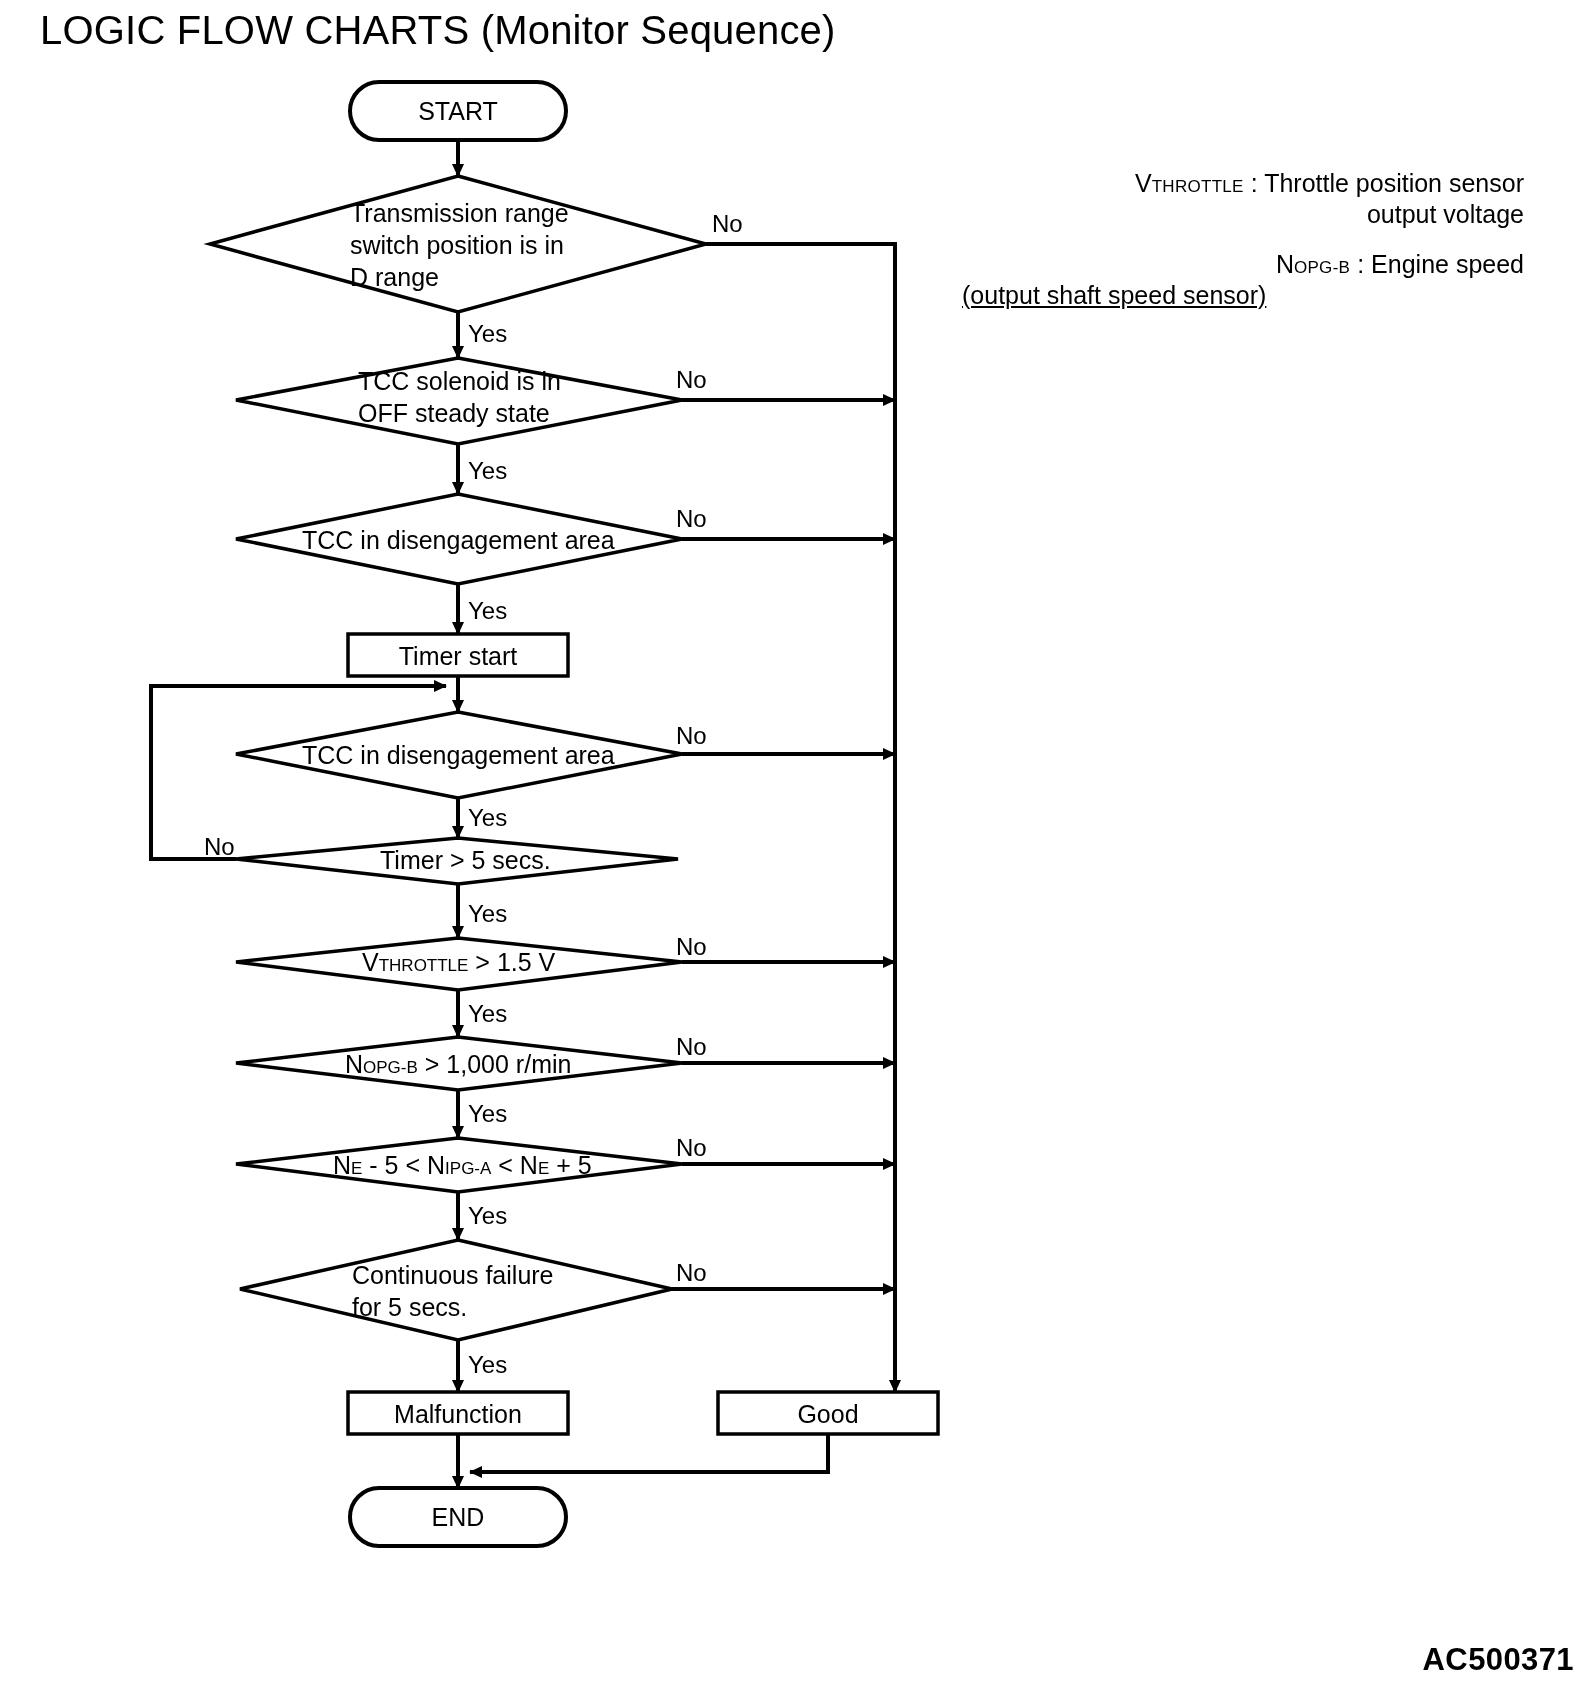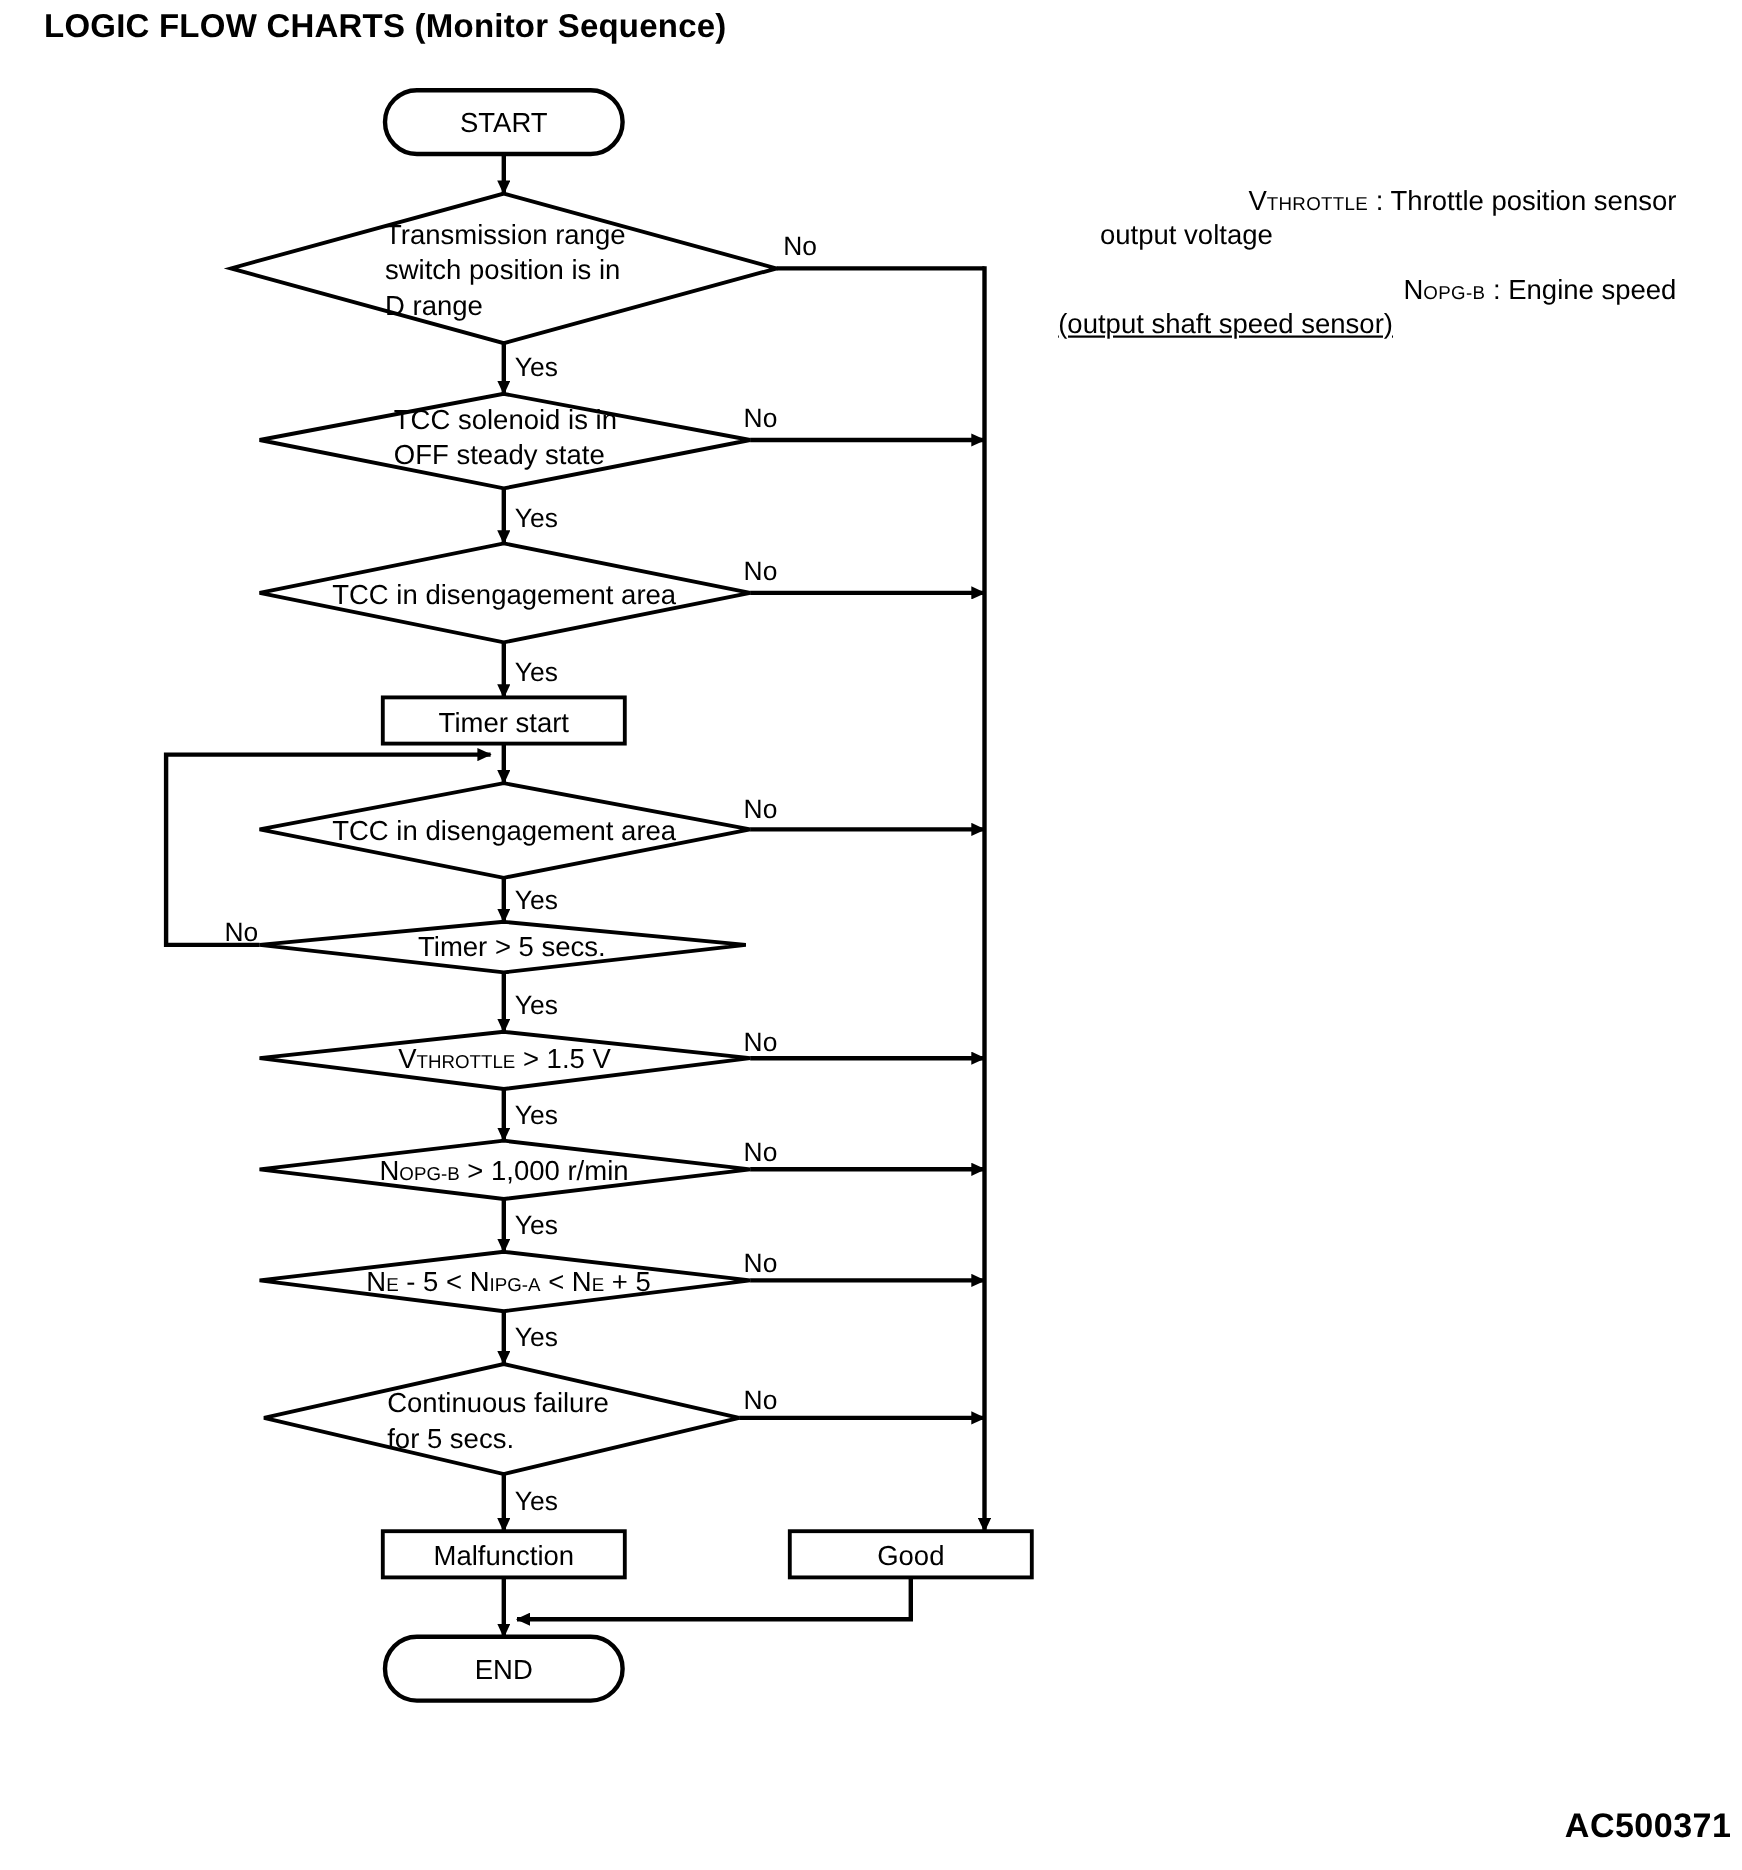--- a/index.html
+++ b/index.html
@@ -12,22 +12,22 @@
     height: 1700px;
     font-family: "Liberation Sans", sans-serif;
     color: #000000;
     position: relative;
     overflow: hidden;
   }
   #page-title {
     position: absolute;
     left: 40px;
     top: 8px;
-    font-size: 30px;
-    font-weight: bold;
+    font-size: 40px;
+    font-weight: normal;
     letter-spacing: 0.2px;
     white-space: nowrap;
   }
   #chart-svg {
     position: absolute;
     left: 0;
     top: 0;
   }
   #legend {
     position: absolute;
@@ -46,21 +46,21 @@
   }
   .legend-line2 {
     font-size: 25px;
     white-space: nowrap;
   }
   .lg-sub {
     font-size: 17px;
     vertical-align: baseline;
     letter-spacing: 0.3px;
   }
-  .indent-1 { padding-left: 116px; }
+  .indent-1 { padding-left: 116px; text-align: right; }
   .indent-2 { padding-left: 78px; text-decoration: underline; }
   .indent-3 { padding-left: 78px; }
   #doc-code {
     position: absolute;
     right: 10px;
     bottom: 22px;
     font-size: 31px;
     font-weight: bold;
     letter-spacing: 0.4px;
   }

